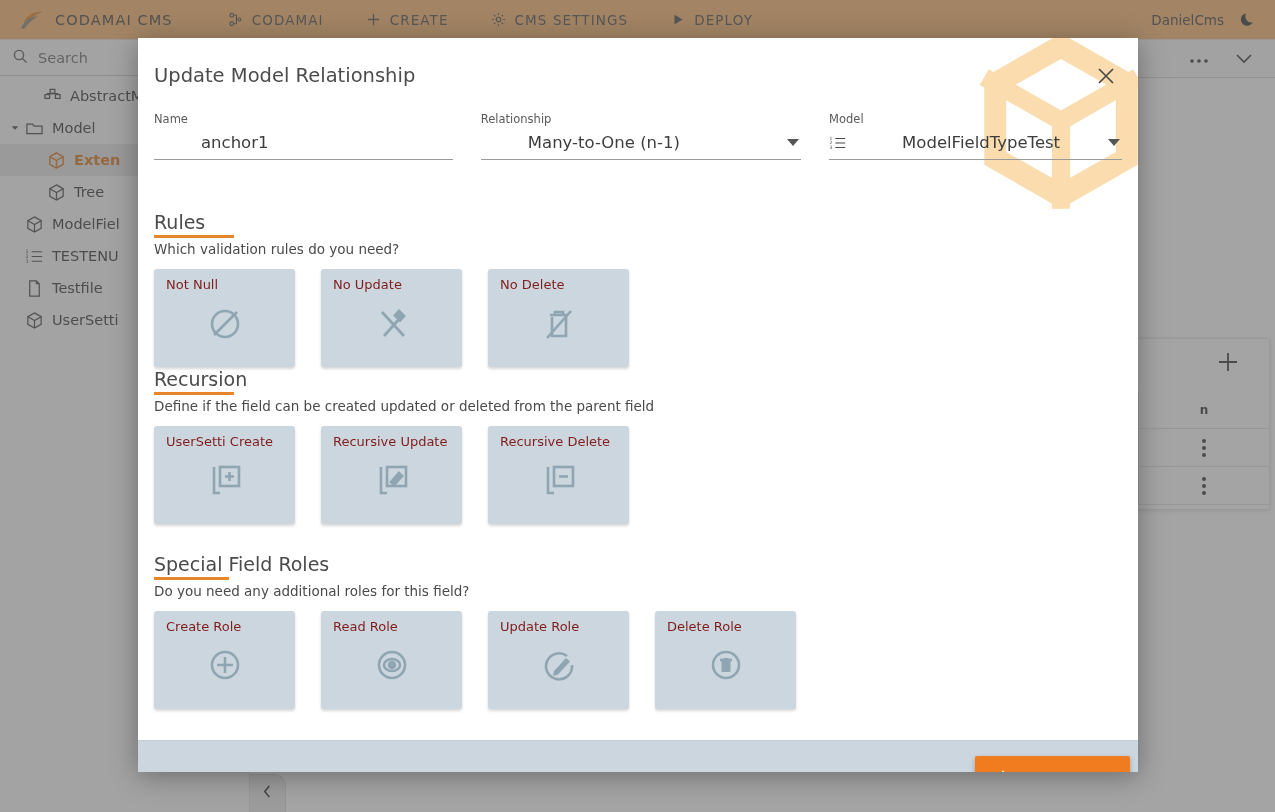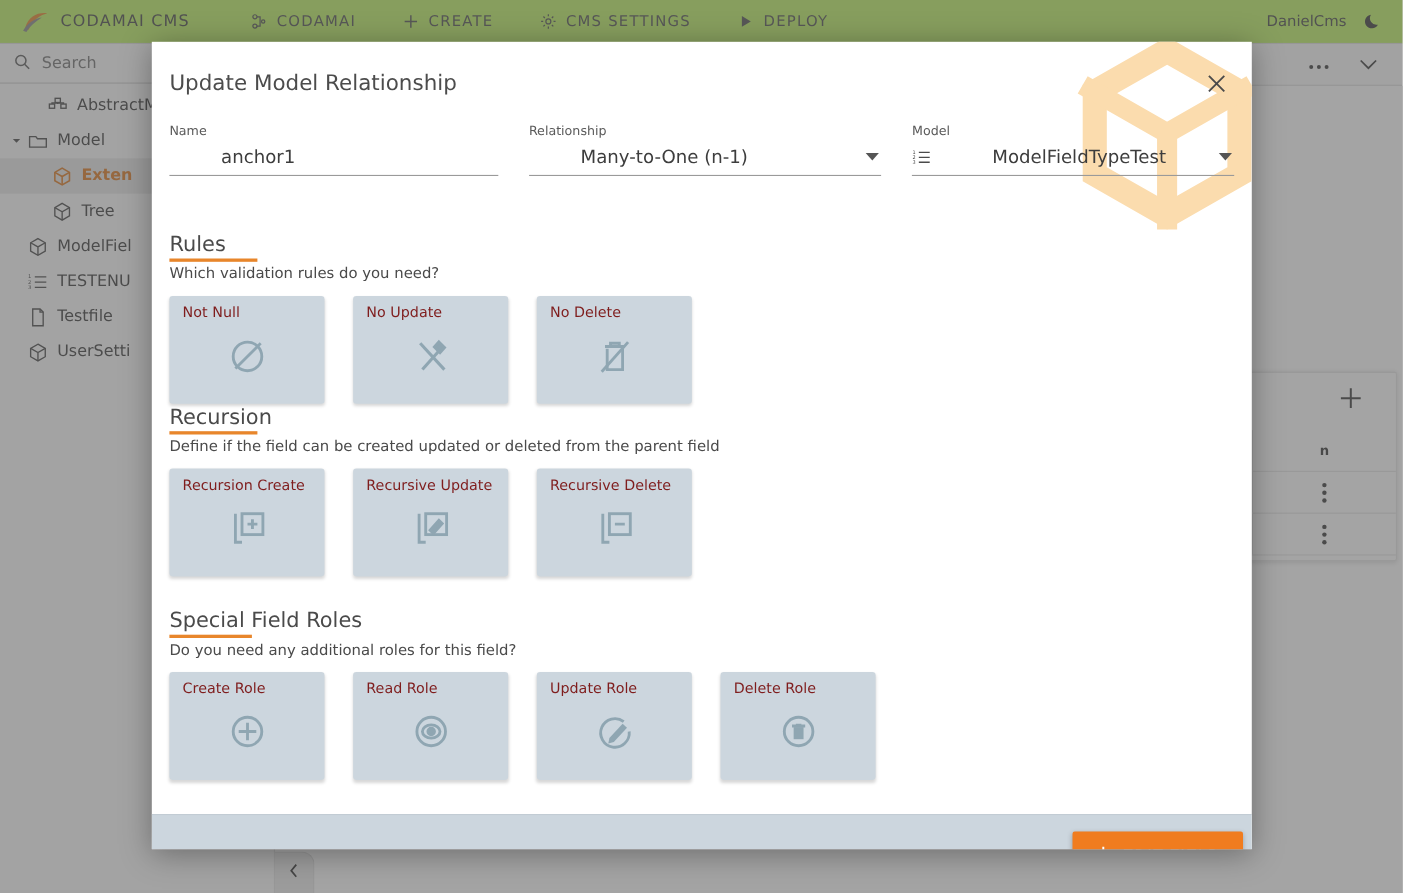--- a/index.html
+++ b/index.html
@@ -9,21 +9,21 @@
     font-family: "DejaVu Sans", "Liberation Sans", sans-serif;
     background: #8f8f8f;
   }
   #app { position: relative; width: 1275px; height: 812px; }
 
   
   .bg-layer { position: absolute; inset: 0; background: #ffffff; }
 
   .topbar {
     position: absolute; top: 0; left: 0; width: 1275px; height: 40px;
-    background: #bef264; display: flex; align-items: center;
+    background: #fdba74; display: flex; align-items: center;
     border-bottom: 1px solid #e2e2e2;
   }
   .brand { display: flex; align-items: center; gap: 9px; padding-left: 20px; }
   .brand-logo { width: 26px; height: 22px; position: relative; }
   .brand-name {
     font-size: 14.5px; letter-spacing: 1.1px; color: #4a4a4a; font-weight: 400;
   }
   .nav-items { display: flex; align-items: center; gap: 0; margin-left: 34px; }
   .nav-item {
     display: flex; align-items: center; gap: 8px;
@@ -485,21 +485,21 @@
       </div>
 
       <div class="section sp-rec">
         <div class="sec-h">
           <span>Recursion</span>
           <span class="ul" style="width:80px"></span>
         </div>
         <div class="sec-sub">Define if the field can be created updated or deleted from the parent field</div>
         <div class="cards">
           <div class="card">
-            <span class="card-label">Recursion Create</span>
+            <span class="card-label">UserSetti Create</span>
             <span class="card-ico">
               <svg viewBox="0 0 48 48" width="48" height="48" fill="none" stroke="#8fa6b2" stroke-width="2.6">
                 <path d="M13 12v26h6"></path>
                   <rect x="19" y="12" width="19" height="19"></rect>
                 <path d="M28.5 17v9M24 21.5h9"></path>
               </svg>
             </span>
           </div>
           <div class="card">
             <span class="card-label">Recursive Update</span>

